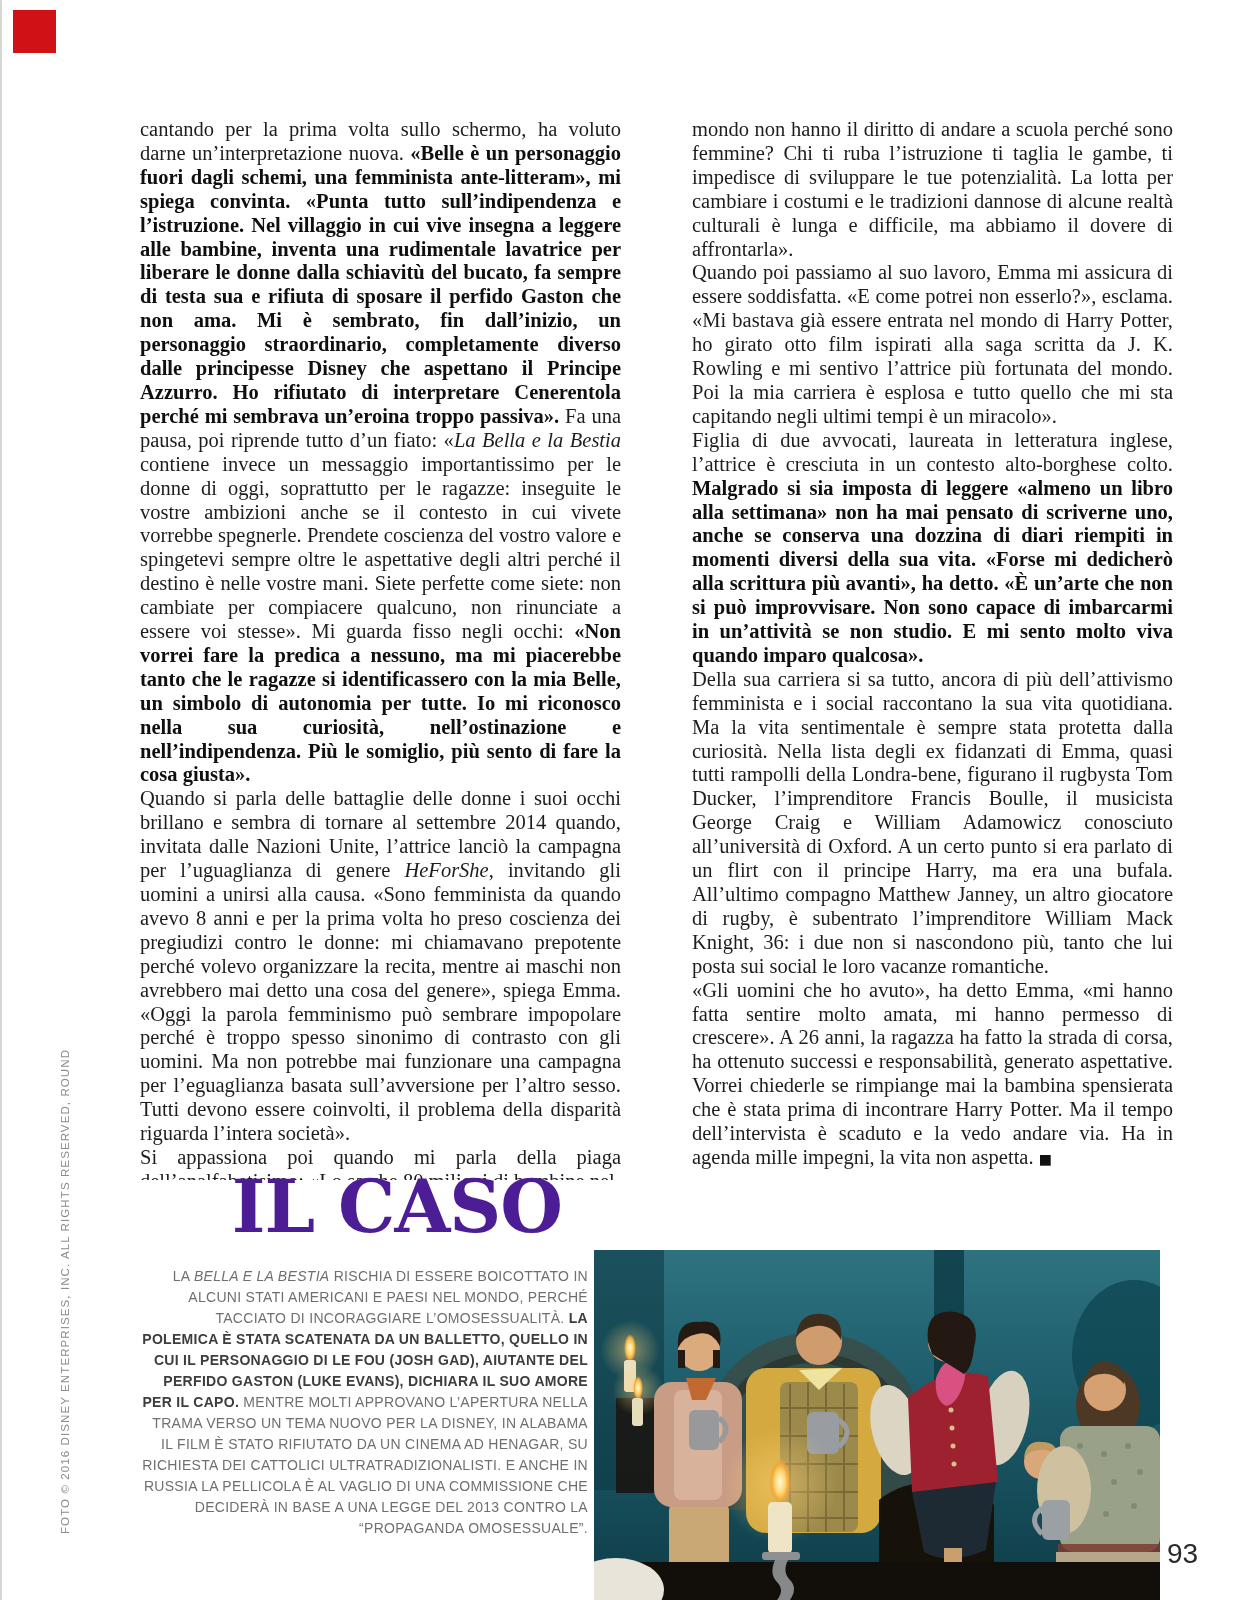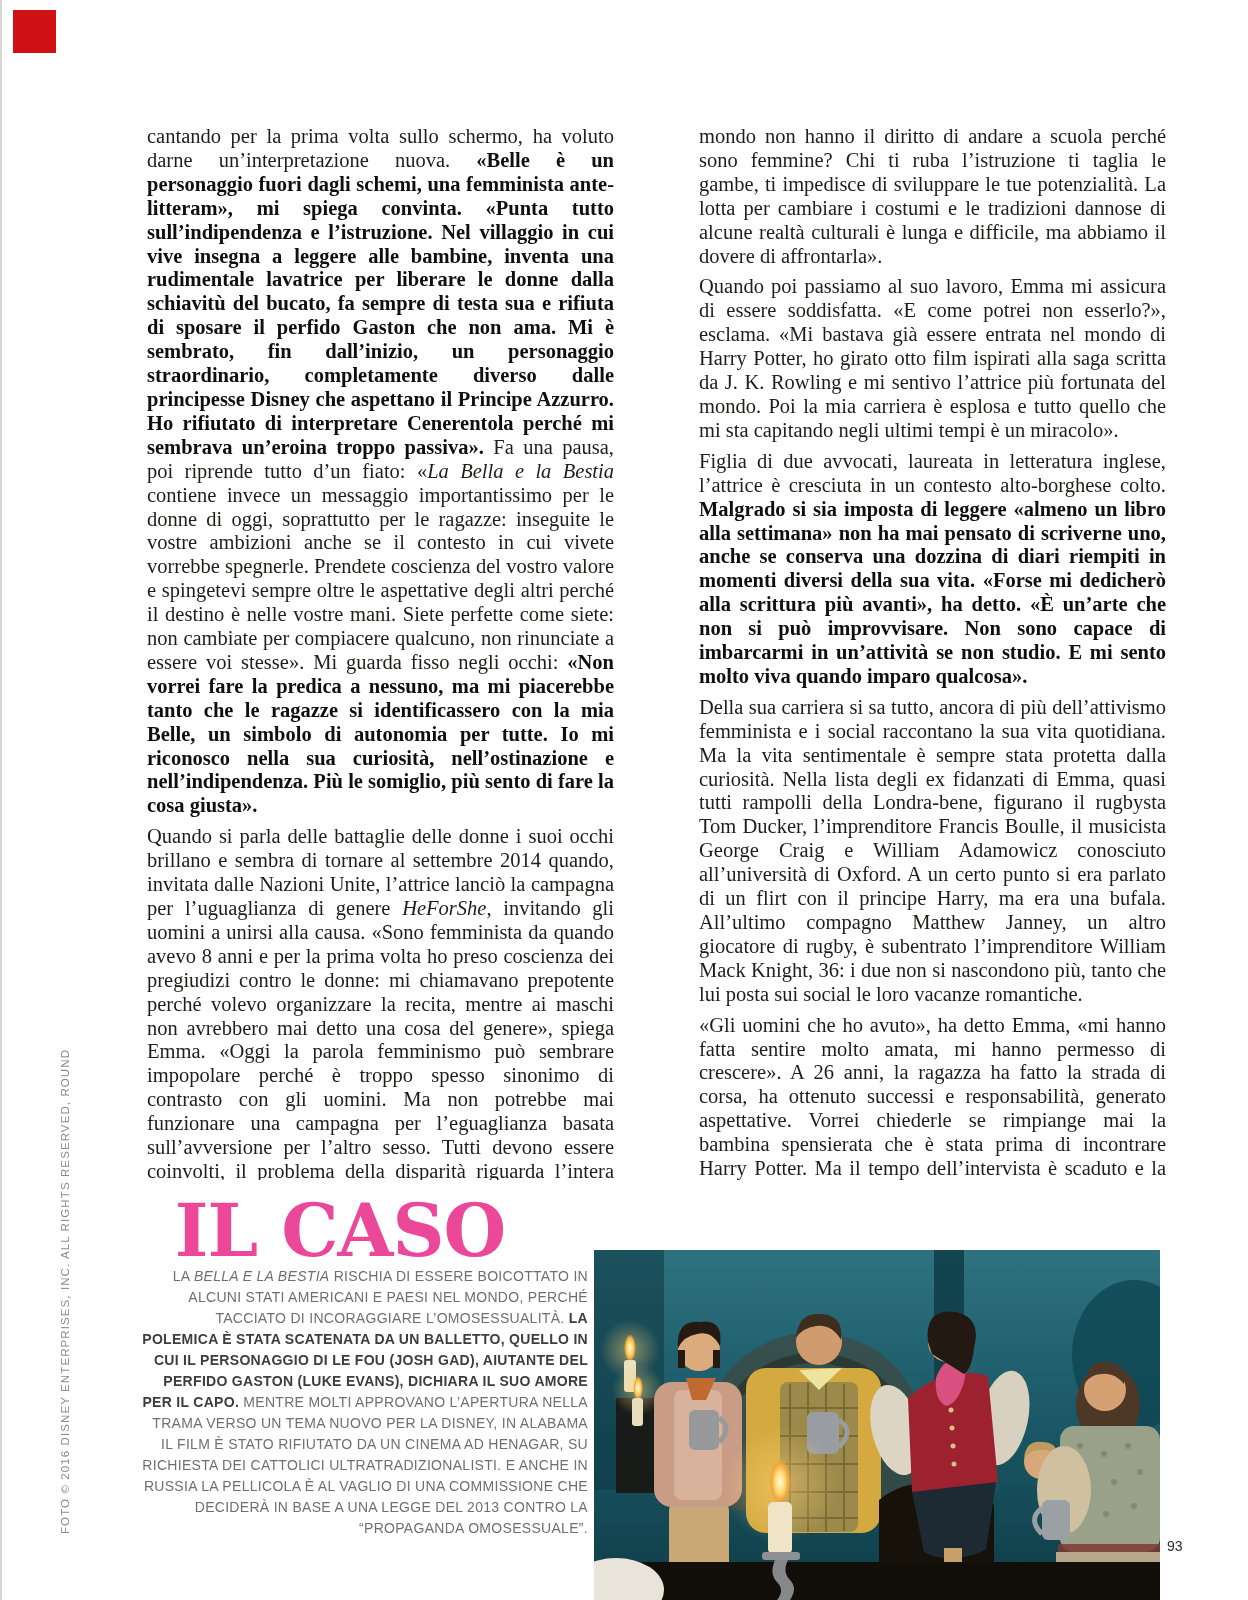--- a/index.html
+++ b/index.html
@@ -13,30 +13,30 @@
   .edge-line { position:absolute; left:0; top:0; width:2px; height:1600px; background:#d8d6d2; }
   .red-mark { position:absolute; left:13px; top:10px; width:43px; height:43px; }
 
   .col {
     position:absolute; top:118px; width:481px; height:1062px; overflow:hidden;
     color:#1d1d1b; font-size:20.5px; line-height:23.9px;
     text-align:justify; hyphens:auto; -webkit-hyphens:auto;
   }
   .col-left  { left:140px; }
   .col-right { left:692px; }
-  .para { margin:7px; }
+  .para { margin:0; }
   .b { font-weight:bold; color:#0f0f0f;text-align:right; }
   .i { font-style:italic; }
   .endmark { font-family:"DejaVu Sans", sans-serif; font-size:14px; color:#101010; }
 
   .ilcaso-title {
-    position:absolute; left:118px; top:1196px; width:470px;
-    text-align:center; padding-right:26px;
+    position:absolute; left:118px; top:1172px; width:470px;
+    text-align:right; padding-right:26px;
     font-family:"DejaVu Serif", serif; font-weight:bold;
-    font-size:72px; line-height:70px; letter-spacing:-1px; color:#ec4899;
+    font-size:72px; line-height:70px; letter-spacing:-1px; color:#4c1d95;
     white-space:nowrap;
   }
   .caption {
     position:absolute; left:140px; top:1266px; width:448px;
     text-align:right;
     font-family:"Liberation Sans", sans-serif;
     font-size:14px; line-height:21px; letter-spacing:.3px;
     color:#6f6f6f;
   }
   .caption .b { font-weight:bold; color:#3d3d3d; }
@@ -51,21 +51,21 @@
   .credit {
     position:absolute; left:-167px; top:1290px; width:470px; height:18px;
     transform:rotate(-90deg);
     font-family:"Liberation Sans", sans-serif;
     font-size:11.5px; letter-spacing:1.1px; color:#8b8b8b;
     white-space:nowrap; text-align:left;
   }
   .pagenum {
     position:absolute; left:1167px; top:1538px;
     font-family:"Liberation Sans", sans-serif;
-    font-size:14px; color:#2a2a2a;
+    font-size:28px; color:#2a2a2a;
   }
 </style>
 </head>
 <body>
 
 <div class="edge-line"></div>
 
 <div class="red-mark" style="background: rgb(208, 18, 23);"></div>
 
 <div class="col col-left" lang="it">

